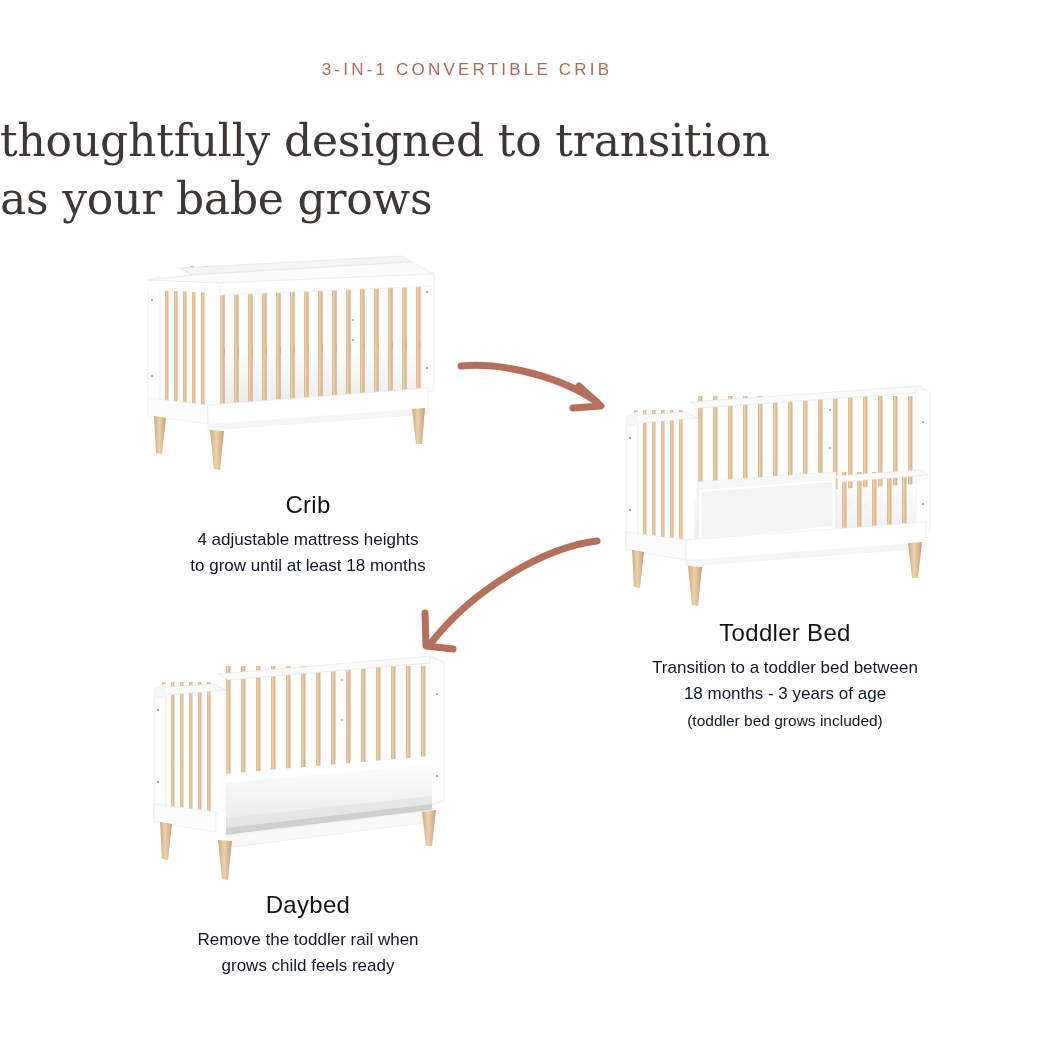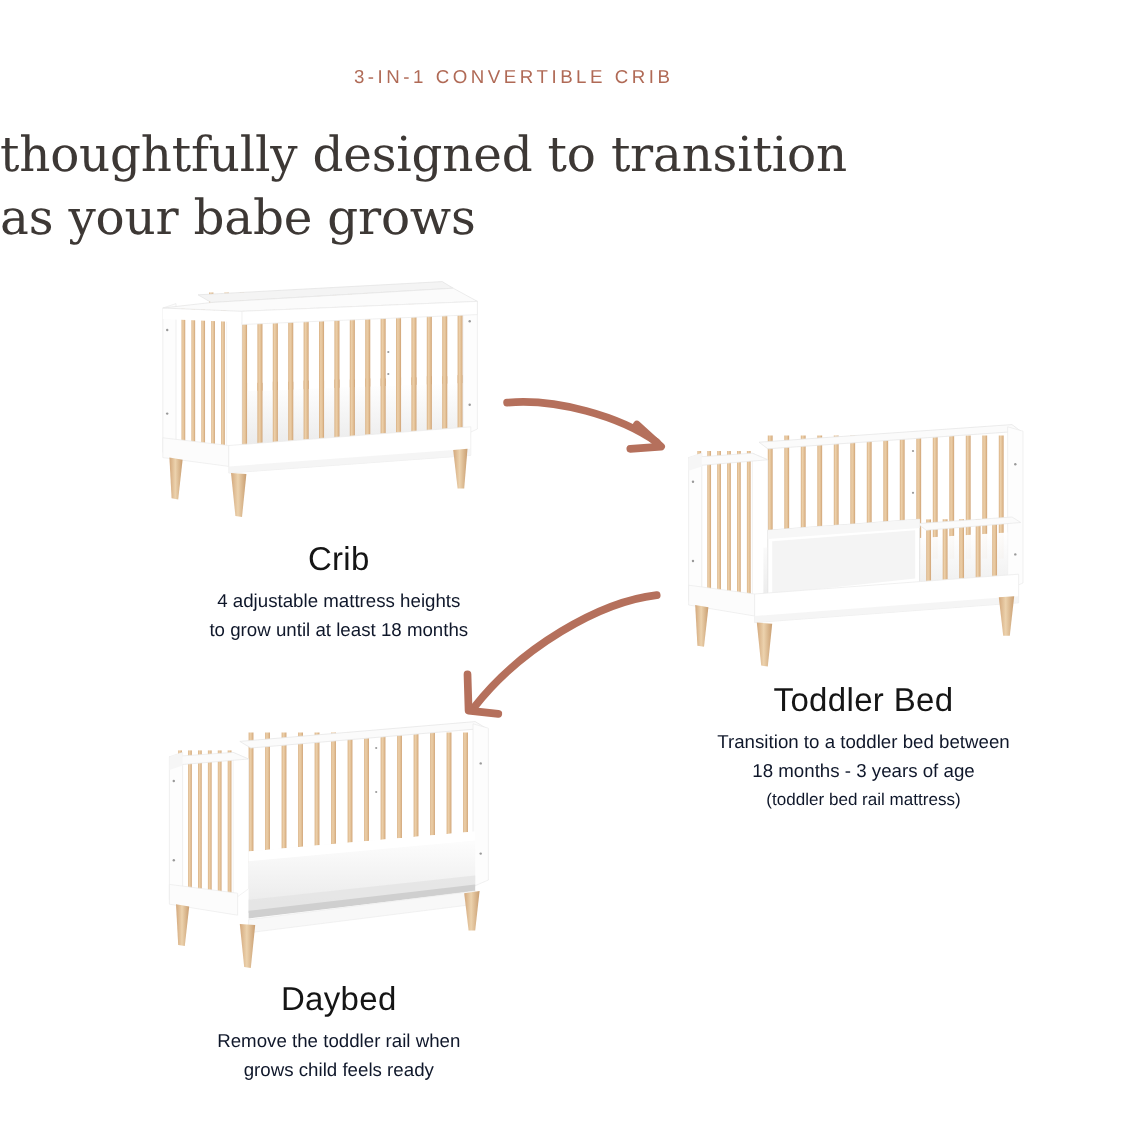--- a/index.html
+++ b/index.html
@@ -39,21 +39,21 @@
     font-weight: 400;
     line-height: 1.32;
     color: #3d3835;
     letter-spacing: -0.2px;
   }
   .headline .l2 { display: block; }
 
   .cap-title {
     font-family: "Liberation Sans", sans-serif;
     font-weight: 400;
-    font-size: 30px;
+    font-size: 24px;
     color: #151515;
     letter-spacing: 0.3px;
     line-height: 1.1;
     margin: 0 0 9px 0;
     text-align: center;
   }
   .cap-body {
     font-family: "Liberation Sans", sans-serif;
     font-weight: 400;
     font-size: 17px;
@@ -413,21 +413,21 @@
       <span class="ln">4 adjustable mattress heights</span>
       <span class="ln">to grow until at least 18 months</span>
     </div>
   </div>
 
   <div class="caption" id="caption-toddler">
     <div class="cap-title">Toddler Bed</div>
     <div class="cap-body">
       <span class="ln">Transition to a toddler bed between</span>
       <span class="ln">18 months - 3 years of age</span>
-      <span class="small">(toddler bed rail mattress)</span>
+      <span class="small">(toddler bed grows included)</span>
     </div>
   </div>
 
   <div class="caption" id="caption-daybed">
     <div class="cap-title">Daybed</div>
     <div class="cap-body">
       <span class="ln">Remove the toddler rail when</span>
       <span class="ln">grows child feels ready</span>
     </div>
   </div>

